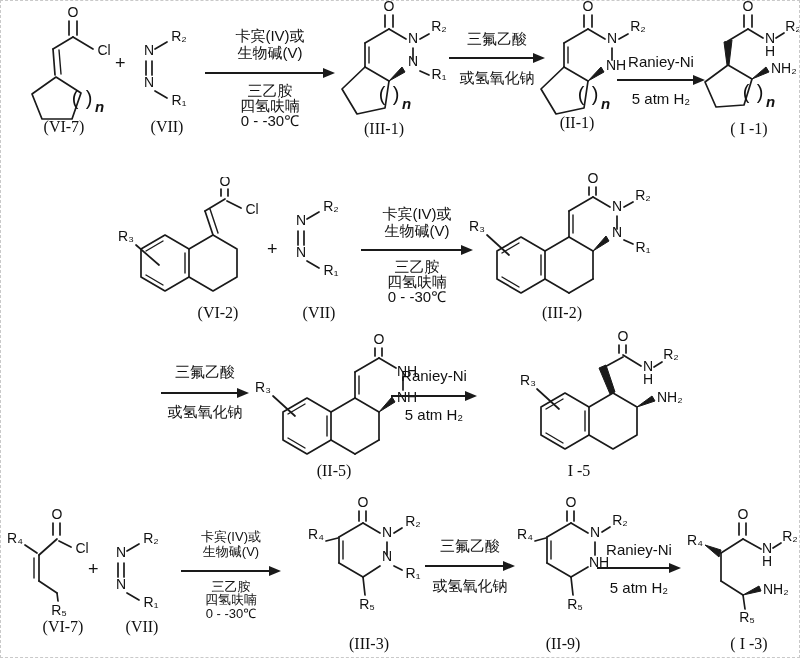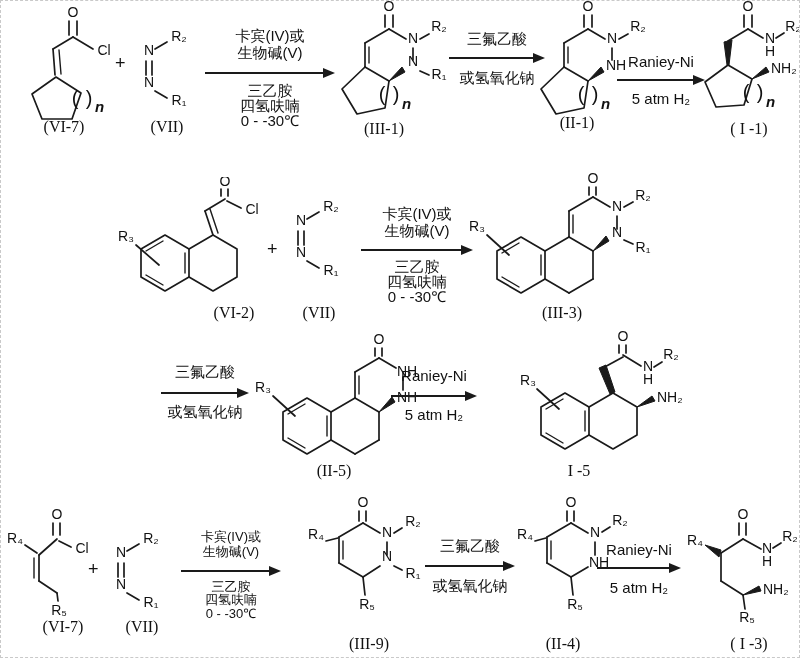--- a/index.html
+++ b/index.html
@@ -227,23 +227,23 @@
       <line x1="24" y1="62" x2="46" y2="82"></line>
     </g>
     <text class="mid" x="130" y="10">O</text>
     <text class="mid" x="154" y="38">N</text>
     <text class="mid" x="180" y="27">R₂</text>
     <text class="mid" x="154" y="64">N</text>
     <text class="mid" x="180" y="79">R₁</text>
     <text class="mid" x="14" y="58">R₃</text>
   </svg>
 
-  <div class="lbl" style="left:194px;top:303px;width:78px">(VI-2)</div>
+  <div class="lbl" style="left:178px;top:303px;width:78px">(VI-2)</div>
   <div class="lbl" style="left:289px;top:303px;width:58px">(VII)</div>
-  <div class="lbl" style="left:521px;top:303px;width:80px">(III-3)</div>
+  <div class="lbl" style="left:521px;top:303px;width:80px">(III-2)</div>
 
   <div class="cond" style="left:148px;top:362px;width:112px">三氟乙酸</div>
   <svg class="arr" style="left:160px;top:384px" width="88" height="16" viewBox="0 0 88 16">
     <line x1="0" y1="8" x2="76" y2="8"></line>
       <polygon points="76,3 88,8 76,13"></polygon>
   </svg>
   <div class="cond" style="left:140px;top:402px;width:128px">或氢氧化钠</div>
 
   <svg class="st" style="left:248px;top:333px" width="215" height="150" viewBox="0 0 215 150">
     <g>
@@ -427,17 +427,17 @@
     <text class="mid" x="62" y="16">O</text>
     <text class="mid" x="86" y="50">N</text>
     <text class="mid" x="86" y="63">H</text>
     <text class="mid" x="109" y="38">R₂</text>
     <text x="82" y="91">NH₂</text>
     <text class="mid" x="66" y="119">R₅</text>
   </svg>
 
   <div class="lbl" style="left:24px;top:617px;width:76px">(VI-7)</div>
   <div class="lbl" style="left:112px;top:617px;width:58px">(VII)</div>
-  <div class="lbl" style="left:330px;top:634px;width:76px">(III-9)</div>
-  <div class="lbl" style="left:524px;top:634px;width:76px">(II-4)</div>
+  <div class="lbl" style="left:330px;top:634px;width:76px">(III-3)</div>
+  <div class="lbl" style="left:524px;top:634px;width:76px">(II-9)</div>
   <div class="lbl" style="left:705px;top:634px;width:86px">( I -3)</div>
 
 </div>
 
 </body></html>

